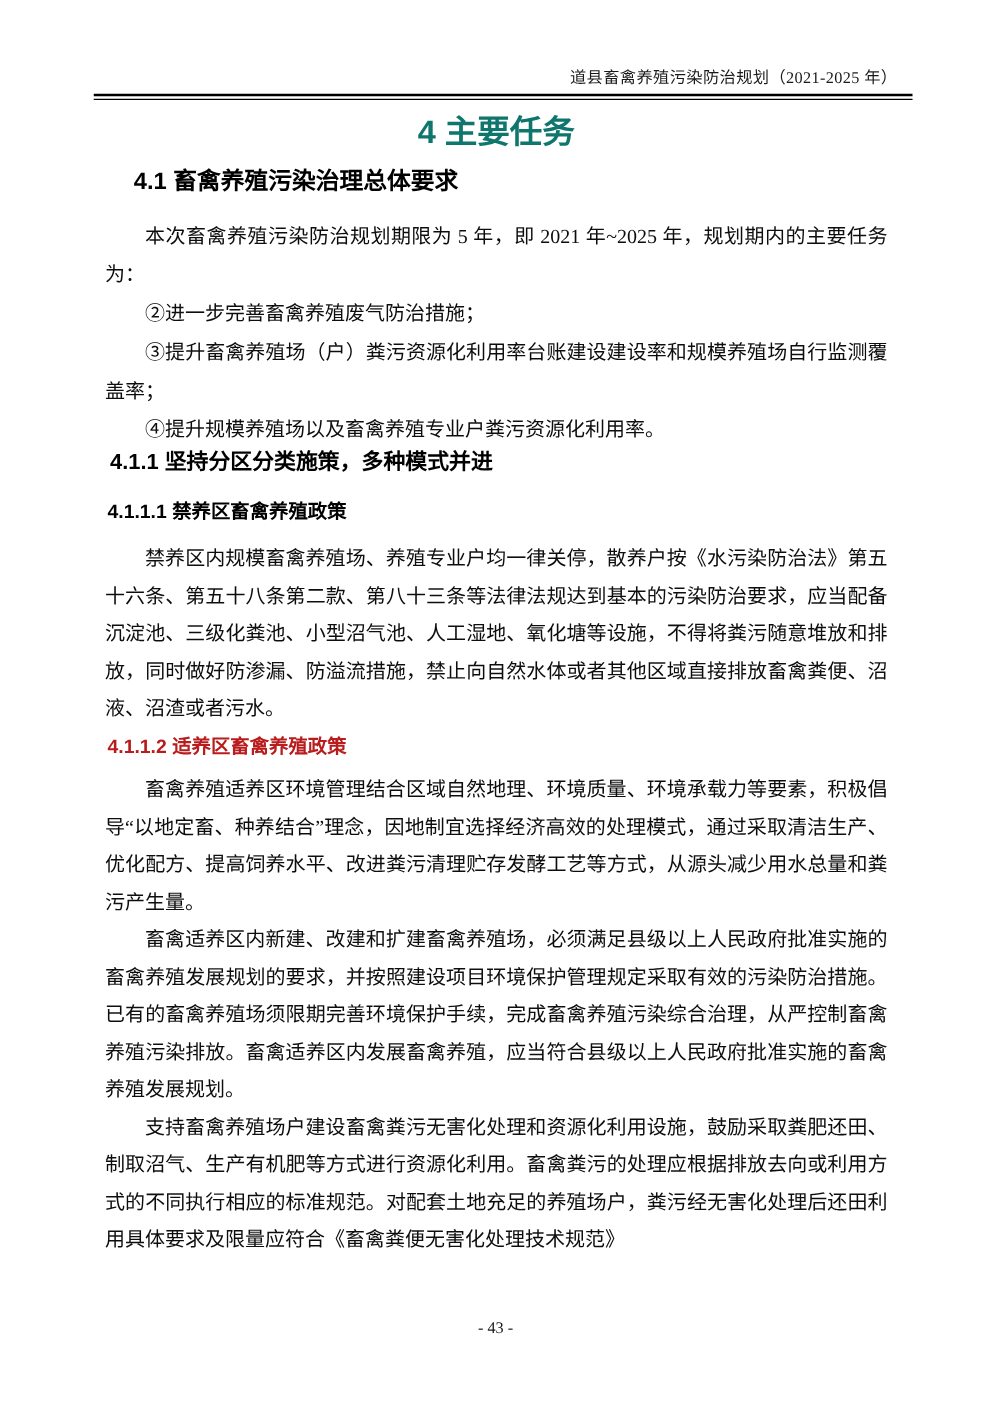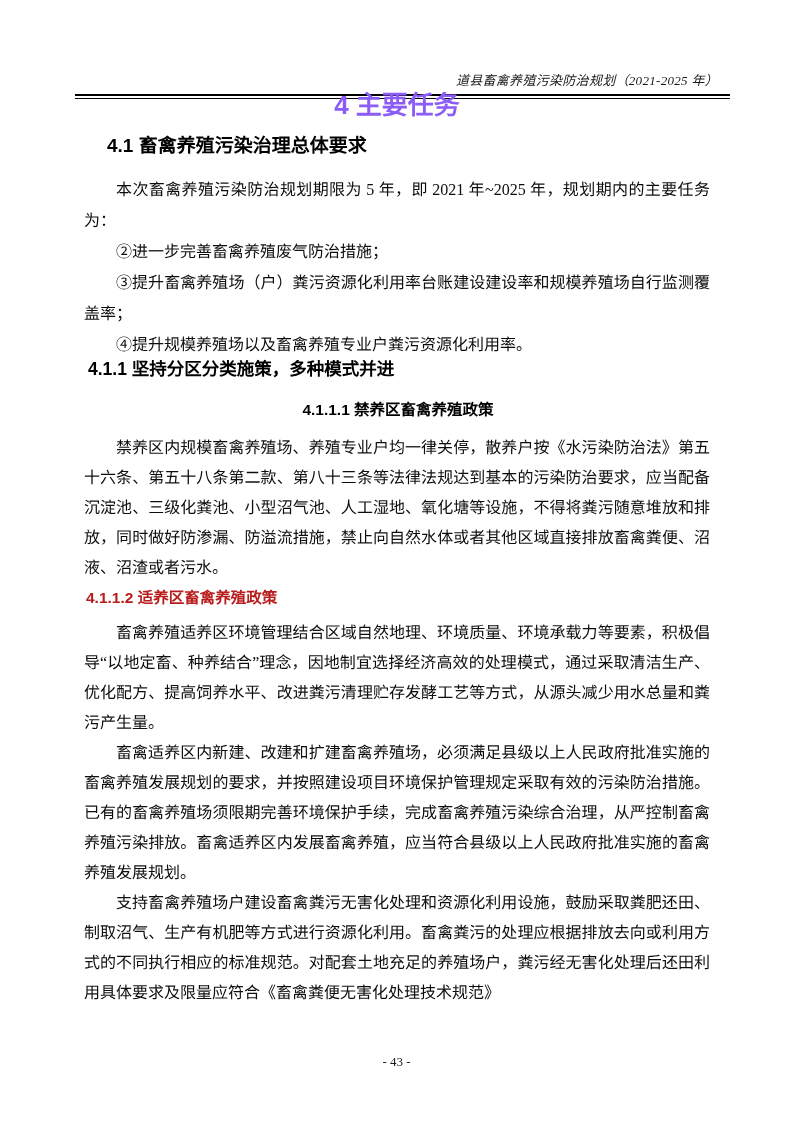--- a/index.html
+++ b/index.html
@@ -13,24 +13,23 @@
     height: 1122px;
     background: #ffffff;
     color: #111111;
     font-family: "Liberation Serif", "DejaVu Serif", serif;
     overflow: hidden;
   }
 
   
   .header {
     position: absolute;
-    top: 72px;
+    top: 53px;
     left: 75px;
     width: 655px;
-    font-style: italic;
   }
   .header-title {
     text-align: right;
     font-size: 13px;
     line-height: 17px;
     padding-right: 12px;
     letter-spacing: 0.3px;
     color: #1a1a1a;
   }
   .header-rule {
@@ -47,21 +46,21 @@
     left: 84px;
     width: 626px;
   }
   .doc-title {
     margin: 88px 0 0 0;
     text-align: center;
     font-family: "Liberation Sans", "DejaVu Sans", sans-serif;
     font-weight: bold;
     font-size: 26px;
     line-height: 34px;
-    color: #8b5cf6;
+    color: #0f766e;
   }
   .h-41 {
     margin: 10px 0 0 0;
     padding-left: 23px;
     font-family: "Liberation Sans", "DejaVu Sans", sans-serif;
     font-weight: bold;
     font-size: 19px;
     line-height: 28px;
     color: #000000;
   }
@@ -75,21 +74,20 @@
     color: #000000;
   }
   .h-4111 {
     margin: 14px 0 0 0;
     padding-left: 2px;
     font-family: "Liberation Sans", "DejaVu Sans", sans-serif;
     font-weight: bold;
     font-size: 15.5px;
     line-height: 24px;
     color: #000000;
-    text-align: center;
   }
   .h-4112 {
     margin: 3px 0 0 0;
     padding-left: 2px;
     font-family: "Liberation Sans", "DejaVu Sans", sans-serif;
     font-weight: bold;
     font-size: 15.5px;
     line-height: 24px;
     color: #b91c1c;
   }

